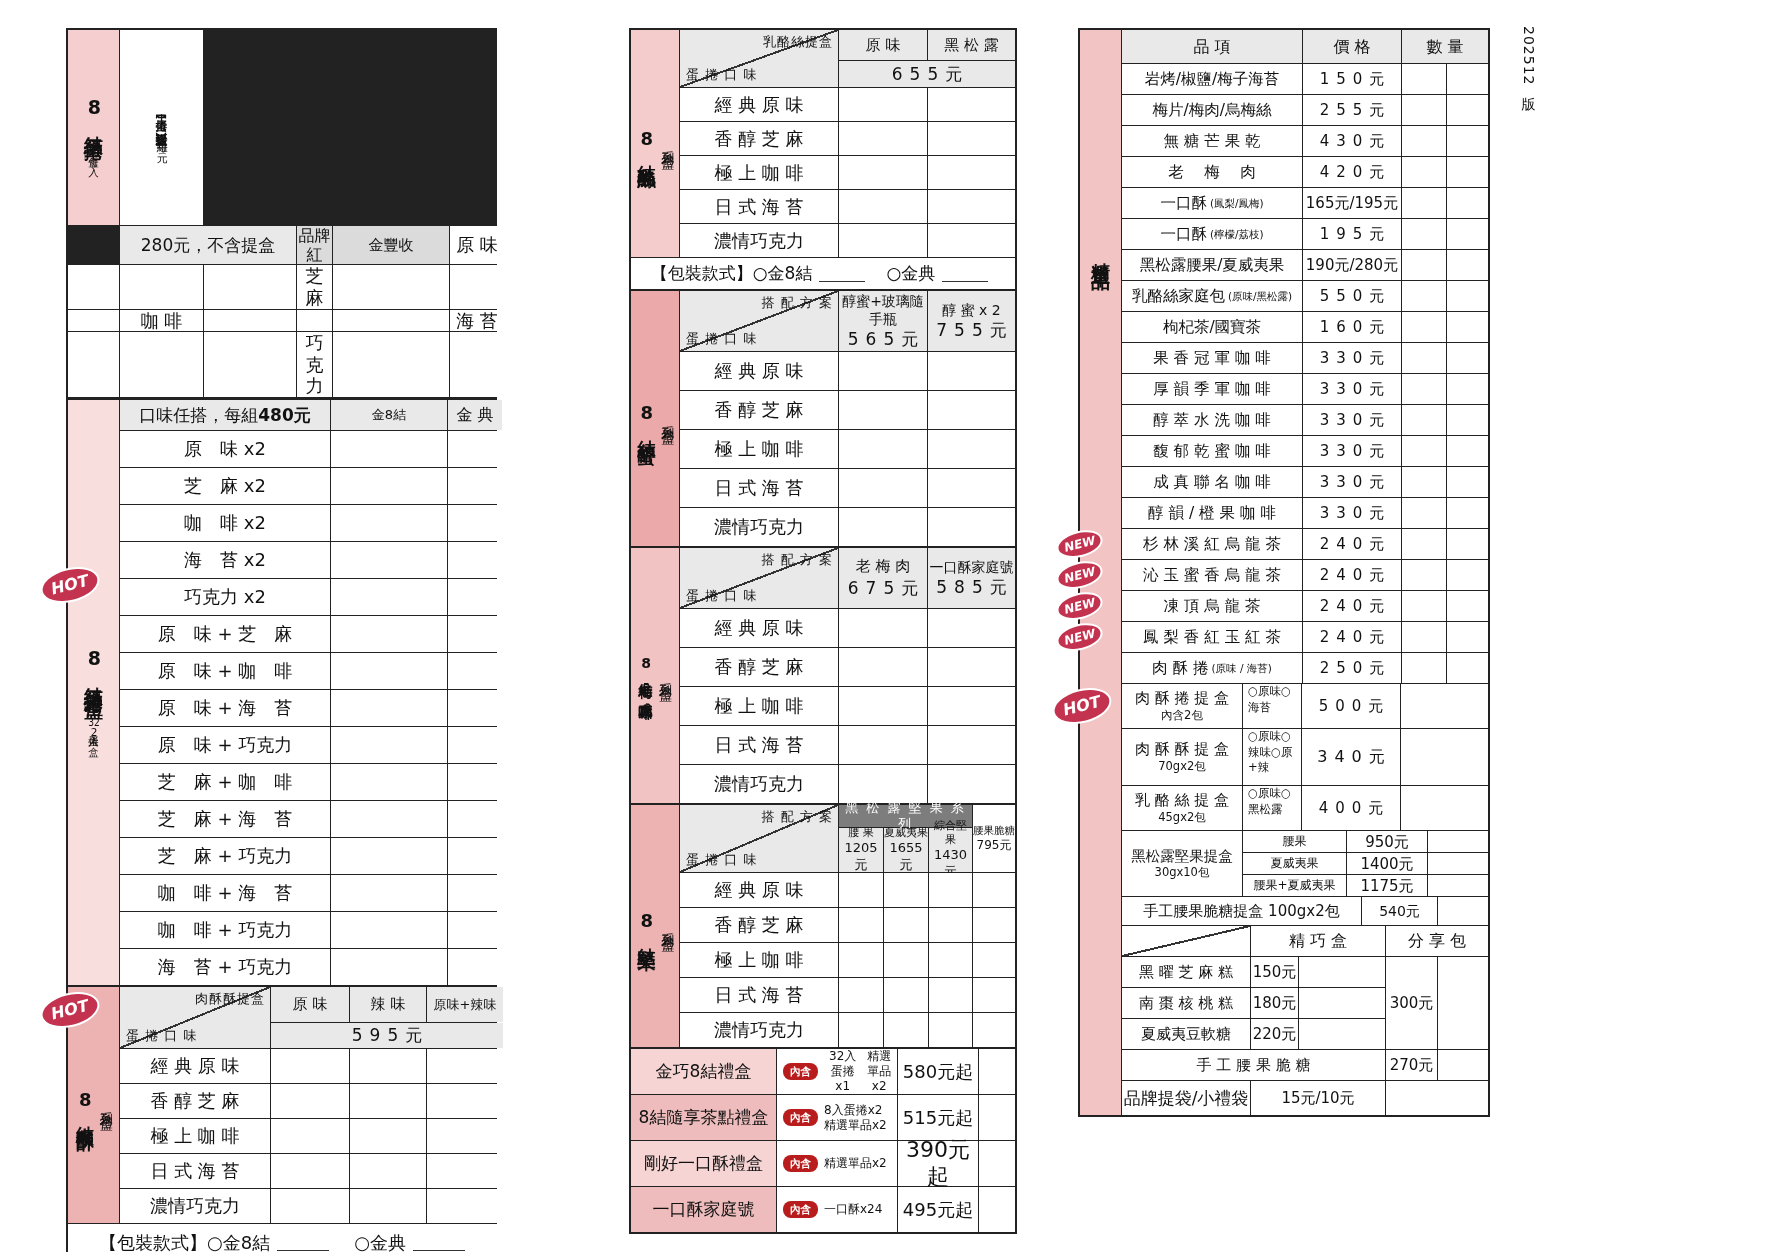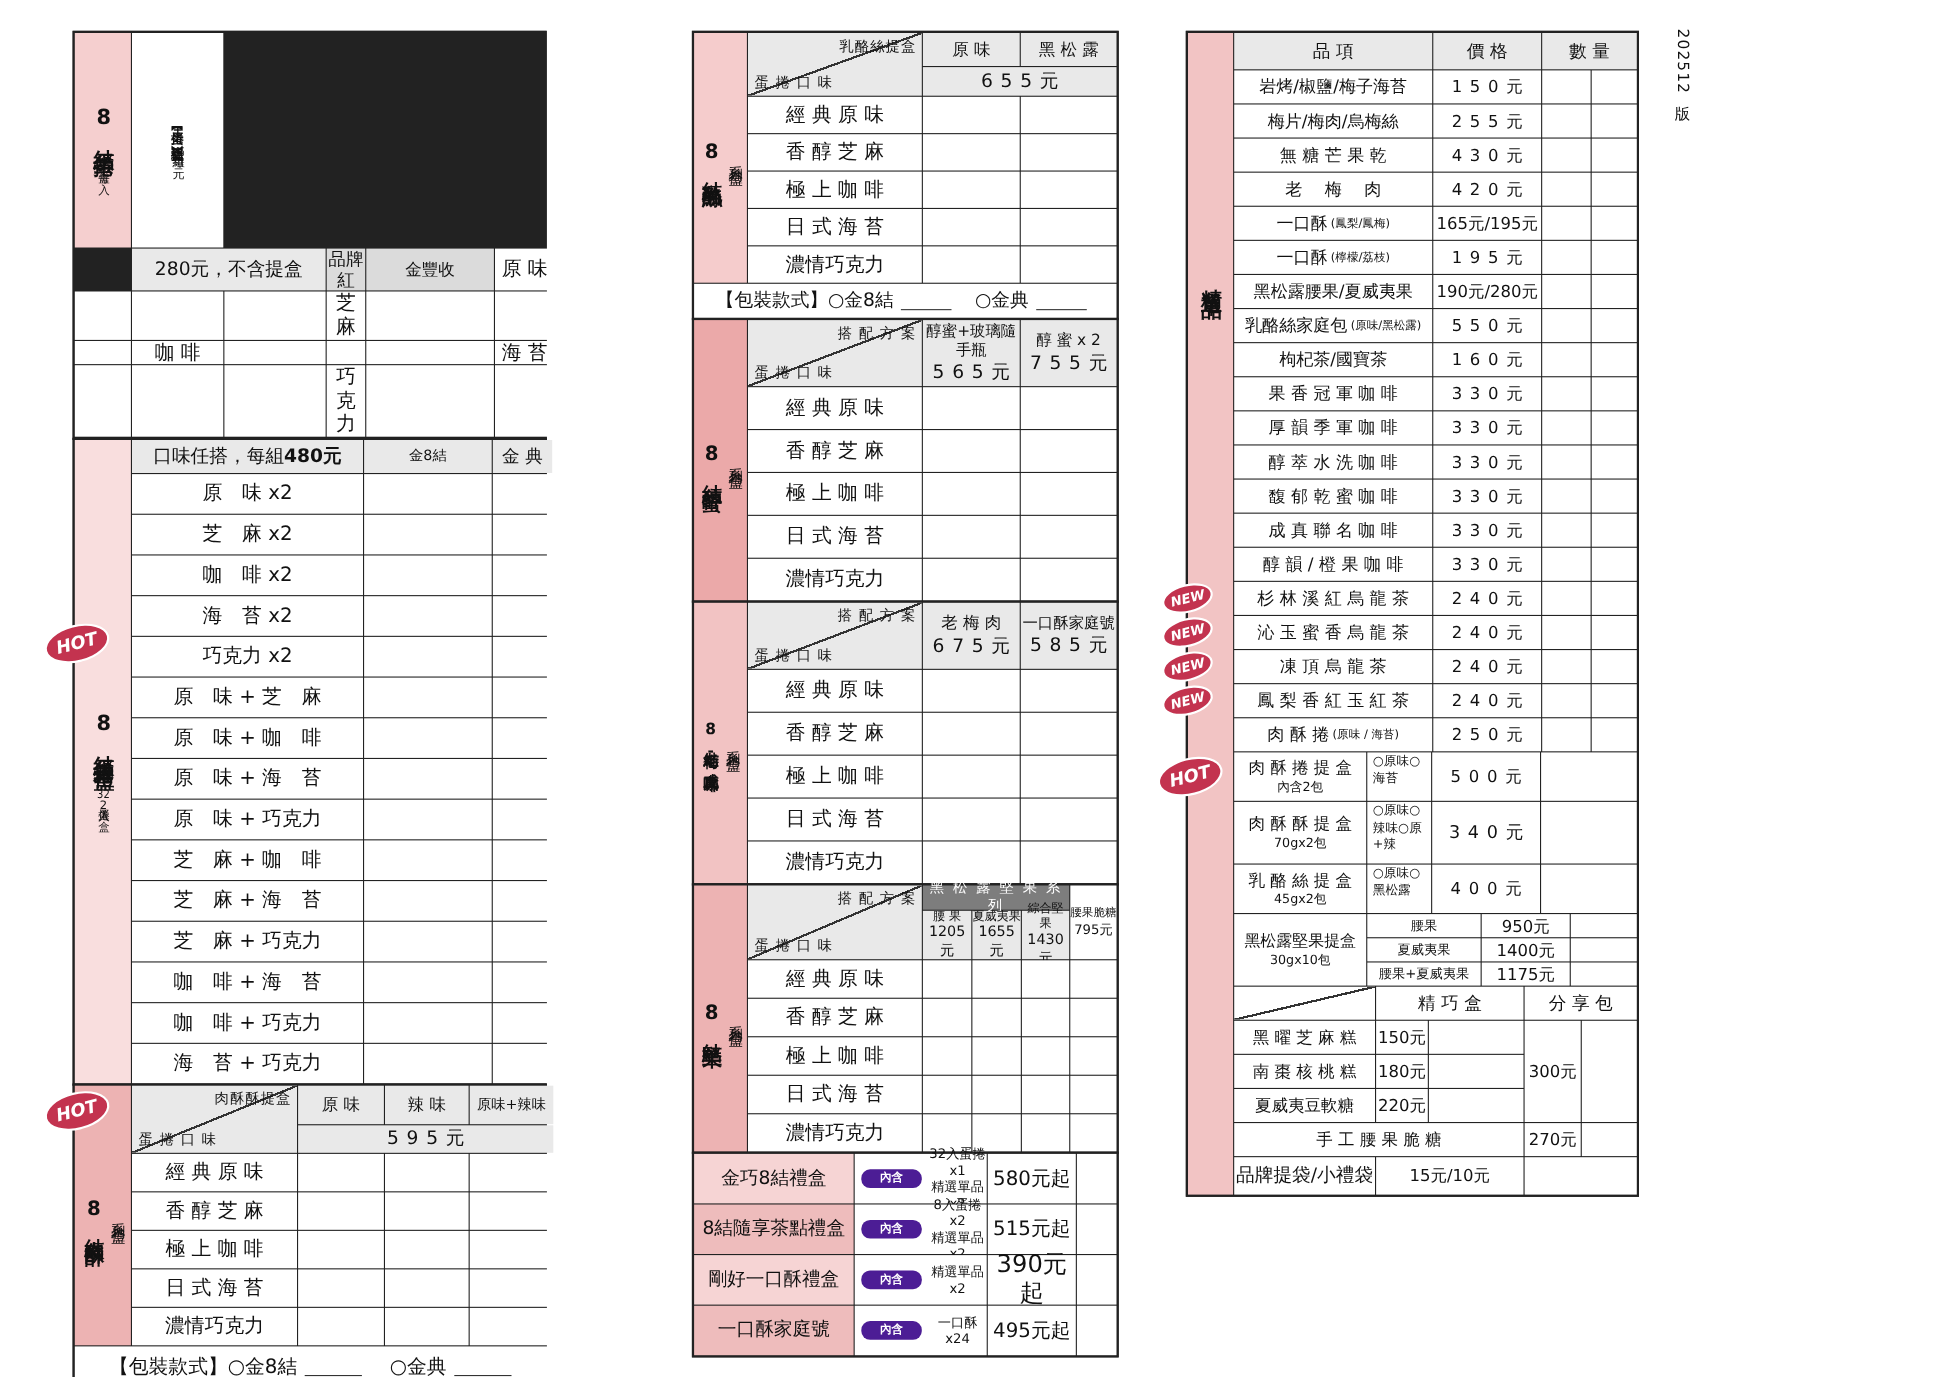--- a/index.html
+++ b/index.html
@@ -28,21 +28,21 @@
     background:linear-gradient(to bottom right,transparent calc(50% - 1px),#333 calc(50% - 1px),#333 calc(50% + 1px),transparent calc(50% + 1px))}
   .dt{position:absolute;top:3px;right:5px;font-size:13px;letter-spacing:1px}
   .db{position:absolute;bottom:3px;left:6px;font-size:13px;letter-spacing:1px}
   .whitebg{background:#fff}
   .hot{position:absolute;z-index:7;background:#c3334f;color:#fff;font-weight:bold;font-style:italic;
        font-size:16px;line-height:1;padding:7px 9px;border-radius:50%;transform:rotate(-14deg);box-shadow:0 0 0 2px #fff}
   .nbadge{position:absolute;z-index:7;background:#c3334f;color:#fff;font-weight:bold;font-style:italic;
        font-size:12px;line-height:1;padding:5px 6px;border-radius:50%;transform:translateY(-50%) rotate(-14deg);
        top:50%;left:-64px;box-shadow:0 0 0 2px #fff}
   .nbadge:empty{display:none}
-  .inner{background:#4c1d95;color:#fff;font-size:10.5px;padding:2px 17px;border-radius:8px;font-weight:bold;white-space:nowrap}
+  .inner{background:#b91c1c;color:#fff;font-size:10.5px;padding:2px 7px;border-radius:8px;font-weight:bold;white-space:nowrap}
   .uline{display:inline-block;width:52px;border-bottom:1.5px solid #333;height:15px;margin:0 7px}
   .pkg{font-size:18px;background:#fff}
   .rname{font-size:15.5px;gap:3px}
   .rnote{font-size:10.5px}
   .rnote:empty{display:none}
   .gl:empty{display:none}
   .opts{flex-direction:column;align-items:flex-start;justify-content:center;font-size:11.5px;line-height:1.35;padding-left:5px;background:#fff}
   .subsm{font-size:11.5px}
 </style>
 </head>
@@ -506,21 +506,21 @@
     </div>
 
     <div class="grid" style="margin-top:-2px;grid-template-columns:145px 120px 80px 36px;grid-auto-rows:45px">
       <div style="display:contents">
         
       
           <div style="display:contents">
             <div class="c gname" style="font-size: 17px; background: rgb(246, 212, 212);">金巧8結禮盒</div>
             <div class="c" style="justify-content:flex-start;gap:6px;padding-left:6px">
               <span class="inner">內含</span>
-              <span style="display:flex;flex-direction:column;align-items:flex-start;font-size:12px;line-height:1.25">
+              <span style="display:flex;flex-direction:row;align-items:flex-start;font-size:12px;line-height:1.25">
                 <span class="gl">32入蛋捲x1</span>
                 <span class="gl">精選單品x2</span>
               </span>
             </div>
             <div class="c" style="font-size:18px">580元起</div>
             <div class="c"></div>
           </div>
         
           <div style="display:contents">
             <div class="c gname" style="font-size: 17px; background: rgb(238, 188, 188);">8結隨享茶點禮盒</div>
@@ -829,20 +829,25 @@
             </div>
           
             <div style="display:contents">
               <div class="c" style="font-size:12px">腰果+夏威夷果</div>
               <div class="c pricesm">1175元</div>
               <div class="c"></div>
             </div>
           </div>
       </div>
 
+      <div class="seg" style="grid-template-columns:239px 75px 50px;grid-template-rows:28px">
+        <div class="c" style="font-size:15px">手工腰果脆糖提盒 100gx2包</div>
+        <div class="c pricesm" style="font-size:14px">540元</div>
+        <div class="c"></div>
+      </div>
 
       <div class="seg" style="grid-template-columns:128px 47px 86px 51px 50px;grid-template-rows:30px 30px 30px 30px 30px 34px">
         <div class="diag whitebg" style="grid-column:1;grid-row:1"></div>
         <div class="c" style="grid-column:2/4;font-size:16px">精 巧 盒</div>
         <div class="c" style="grid-column:4/6;font-size:16px">分 享 包</div>
         <div class="c pricesm" style="grid-column:4;grid-row:2/5">300元</div>
         <div class="c" style="grid-column:5;grid-row:2/5"></div>
         <div style="display:contents">
           
         

